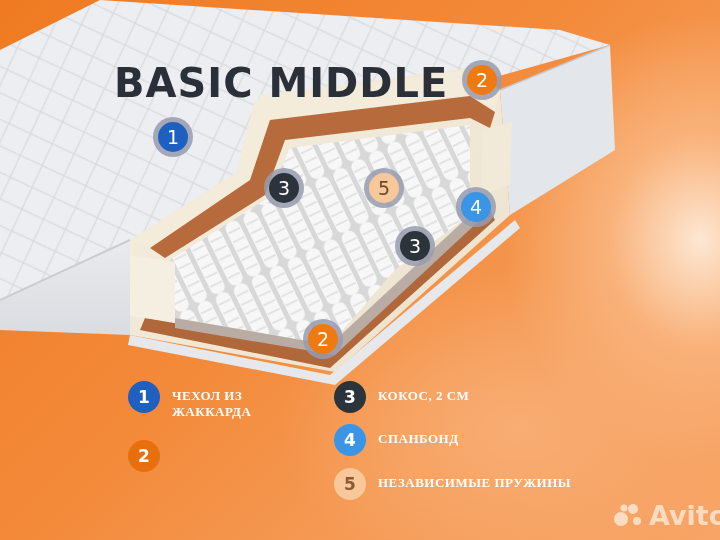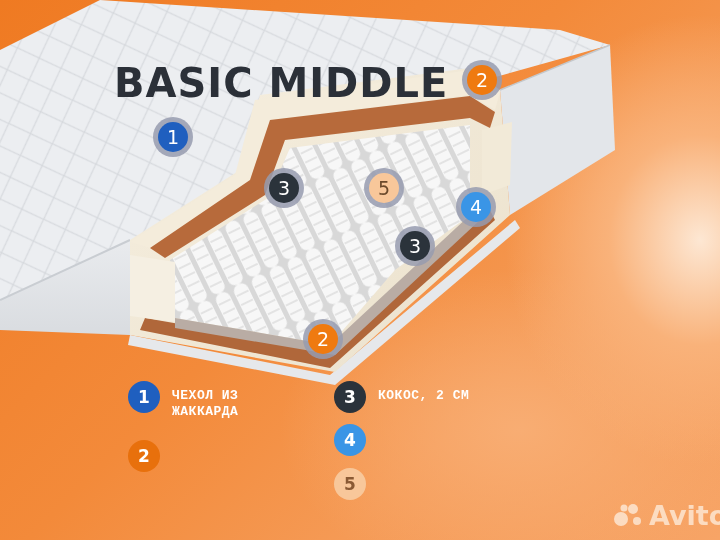--- a/index.html
+++ b/index.html
@@ -14,21 +14,21 @@
   .title{position:absolute;left:114px;top:60px;font-size:40px;font-weight:700;
     letter-spacing:1px;color:#2b3038;font-family:"DejaVu Sans","Liberation Sans",sans-serif;}
   .marker{position:absolute;width:40px;height:40px;border-radius:50%;
     background:rgba(150,155,175,0.85);display:flex;align-items:center;justify-content:center;}
   .marker span{width:30px;height:30px;border-radius:50%;display:flex;align-items:center;justify-content:center;
     color:#fff;font-size:19px;font-family:"DejaVu Sans",sans-serif;}
   .legend-item{position:absolute;display:flex;align-items:flex-start;}
   .legend-badge{width:32px;height:32px;border-radius:50%;display:flex;align-items:center;justify-content:center;
     color:#fff;font-weight:700;font-size:17px;flex:0 0 32px;font-family:"DejaVu Sans",sans-serif;}
   .legend-text{color:#fff;font-weight:700;font-size:13px;letter-spacing:0.5px;margin-left:12px;line-height:16px;
-    padding-top:7px;white-space:pre-line;font-family:Liberation Mono, monospace;}
+    padding-top:7px;white-space:pre-line;font-family:Liberation Serif, serif;}
   .avito{position:absolute;left:613px;top:500px;display:flex;align-items:center;opacity:0.85;}
   .avito-text{color:#fde6d2;font-size:27px;font-weight:700;margin-left:4px;font-family:"DejaVu Sans",sans-serif;}
 </style>
 </head>
 <body>
 
 <div class="bg"></div>
 
 <svg class="art" width="720" height="540" viewBox="0 0 720 540">
   <defs>
@@ -109,23 +109,25 @@
 </div>
 <div class="legend-item" style="left:128px;top:440px;">
   <div class="legend-badge" style="background:#e8700c;">2</div>
 </div>
 <div class="legend-item" style="left:334px;top:381px;">
   <div class="legend-badge" style="background:#2b333b;">3</div>
   <div class="legend-text">КОКОС, 2 СМ</div>
 </div>
 <div class="legend-item" style="left:334px;top:424px;">
   <div class="legend-badge" style="background:#3a95e6;">4</div>
+  <div class="legend-text">СПАНБОНД</div>
 </div>
 <div class="legend-item" style="left:334px;top:468px;">
   <div class="legend-badge" style="background:#f8c79a;color:#8a5a34;">5</div>
+  <div class="legend-text">НЕЗАВИСИМЫЕ ПРУЖИНЫ</div>
 </div>
 
 <div class="avito">
   <svg width="32" height="26" viewBox="0 0 32 26">
     <circle cx="8" cy="16" r="7" fill="#fde6d2"></circle>
     <circle cx="20" cy="6" r="5" fill="#fde6d2"></circle>
     <circle cx="24" cy="18" r="4" fill="#fde6d2"></circle>
     <circle cx="11" cy="5" r="3.5" fill="#fde6d2"></circle>
   </svg>
   <span class="avito-text">Avito</span>

